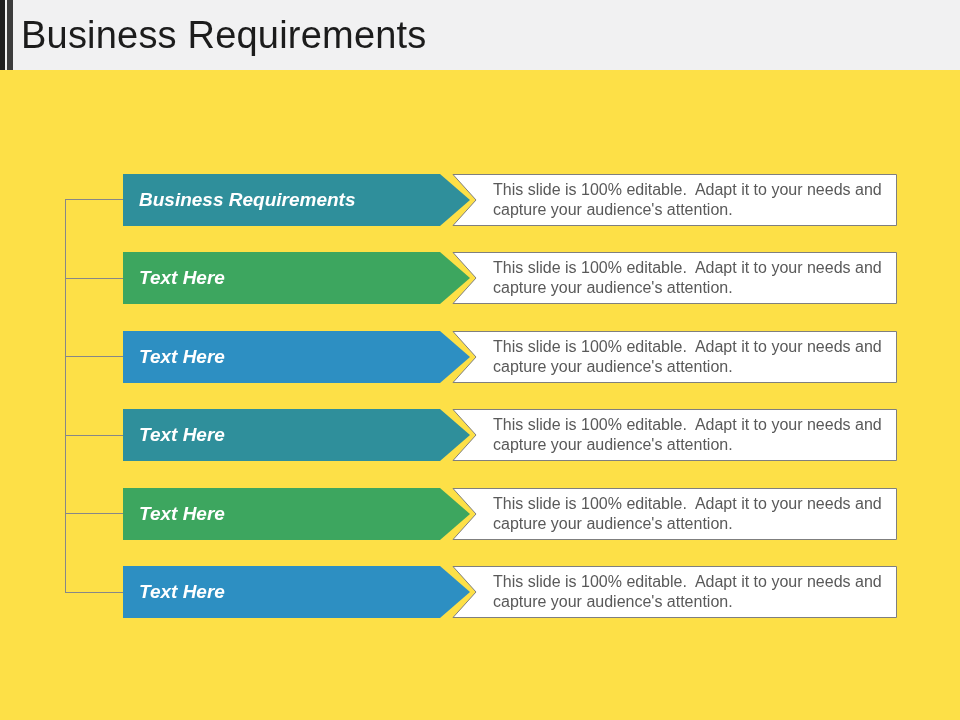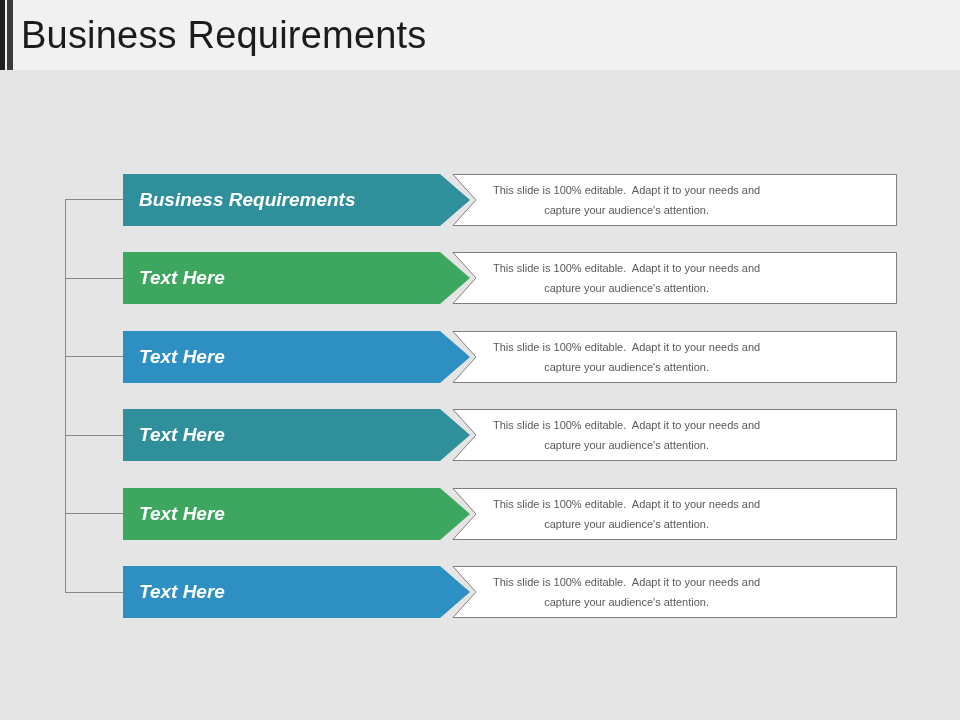--- a/index.html
+++ b/index.html
@@ -2,21 +2,21 @@
 <html><head>
 <meta charset="utf-8">
 <style>
   html, body {
     margin: 0; padding: 0;
     width: 960px; height: 720px;
     background: #ffffff;
     overflow: hidden;
     font-family: "Liberation Sans", sans-serif;
   }
-  .slide { position: relative; width: 960px; height: 720px; background: #e5e5e5; }
+  .slide { position: relative; width: 960px; height: 720px; background: #fde047; }
 
   
   .header {
     position: absolute; left: 0; top: 0;
     width: 960px; height: 70px;
     background: #f1f1f2;
   }
   .accent-bar-1 {
     position: absolute; left: 0; top: 0; width: 5px; height: 70px;
     background: #1f1f1f;
@@ -58,21 +58,21 @@
     clip-path: polygon(0 0, calc(100% - 30px) 0, 100% 50%, calc(100% - 30px) 100%, 0 100%);
     display: flex; align-items: center;
   }
   .arrow-label {
     padding-left: 16px;
     font-size: 19px; font-weight: bold; font-style: italic;
     color: #ffffff; white-space: nowrap;
   }
   .desc {
     position: absolute; left: 370px; top: 6px;
-    color: #595959; font-size: 11px; line-height: 20px; text-align: center;
+    color: #595959; font-size: 16px; line-height: 20px;
   }
   .dline { white-space: pre; }
 </style>
 </head>
 <body>
 
 <div class="slide">
 
   <div class="header">
     <div class="accent-bar-1"></div>

